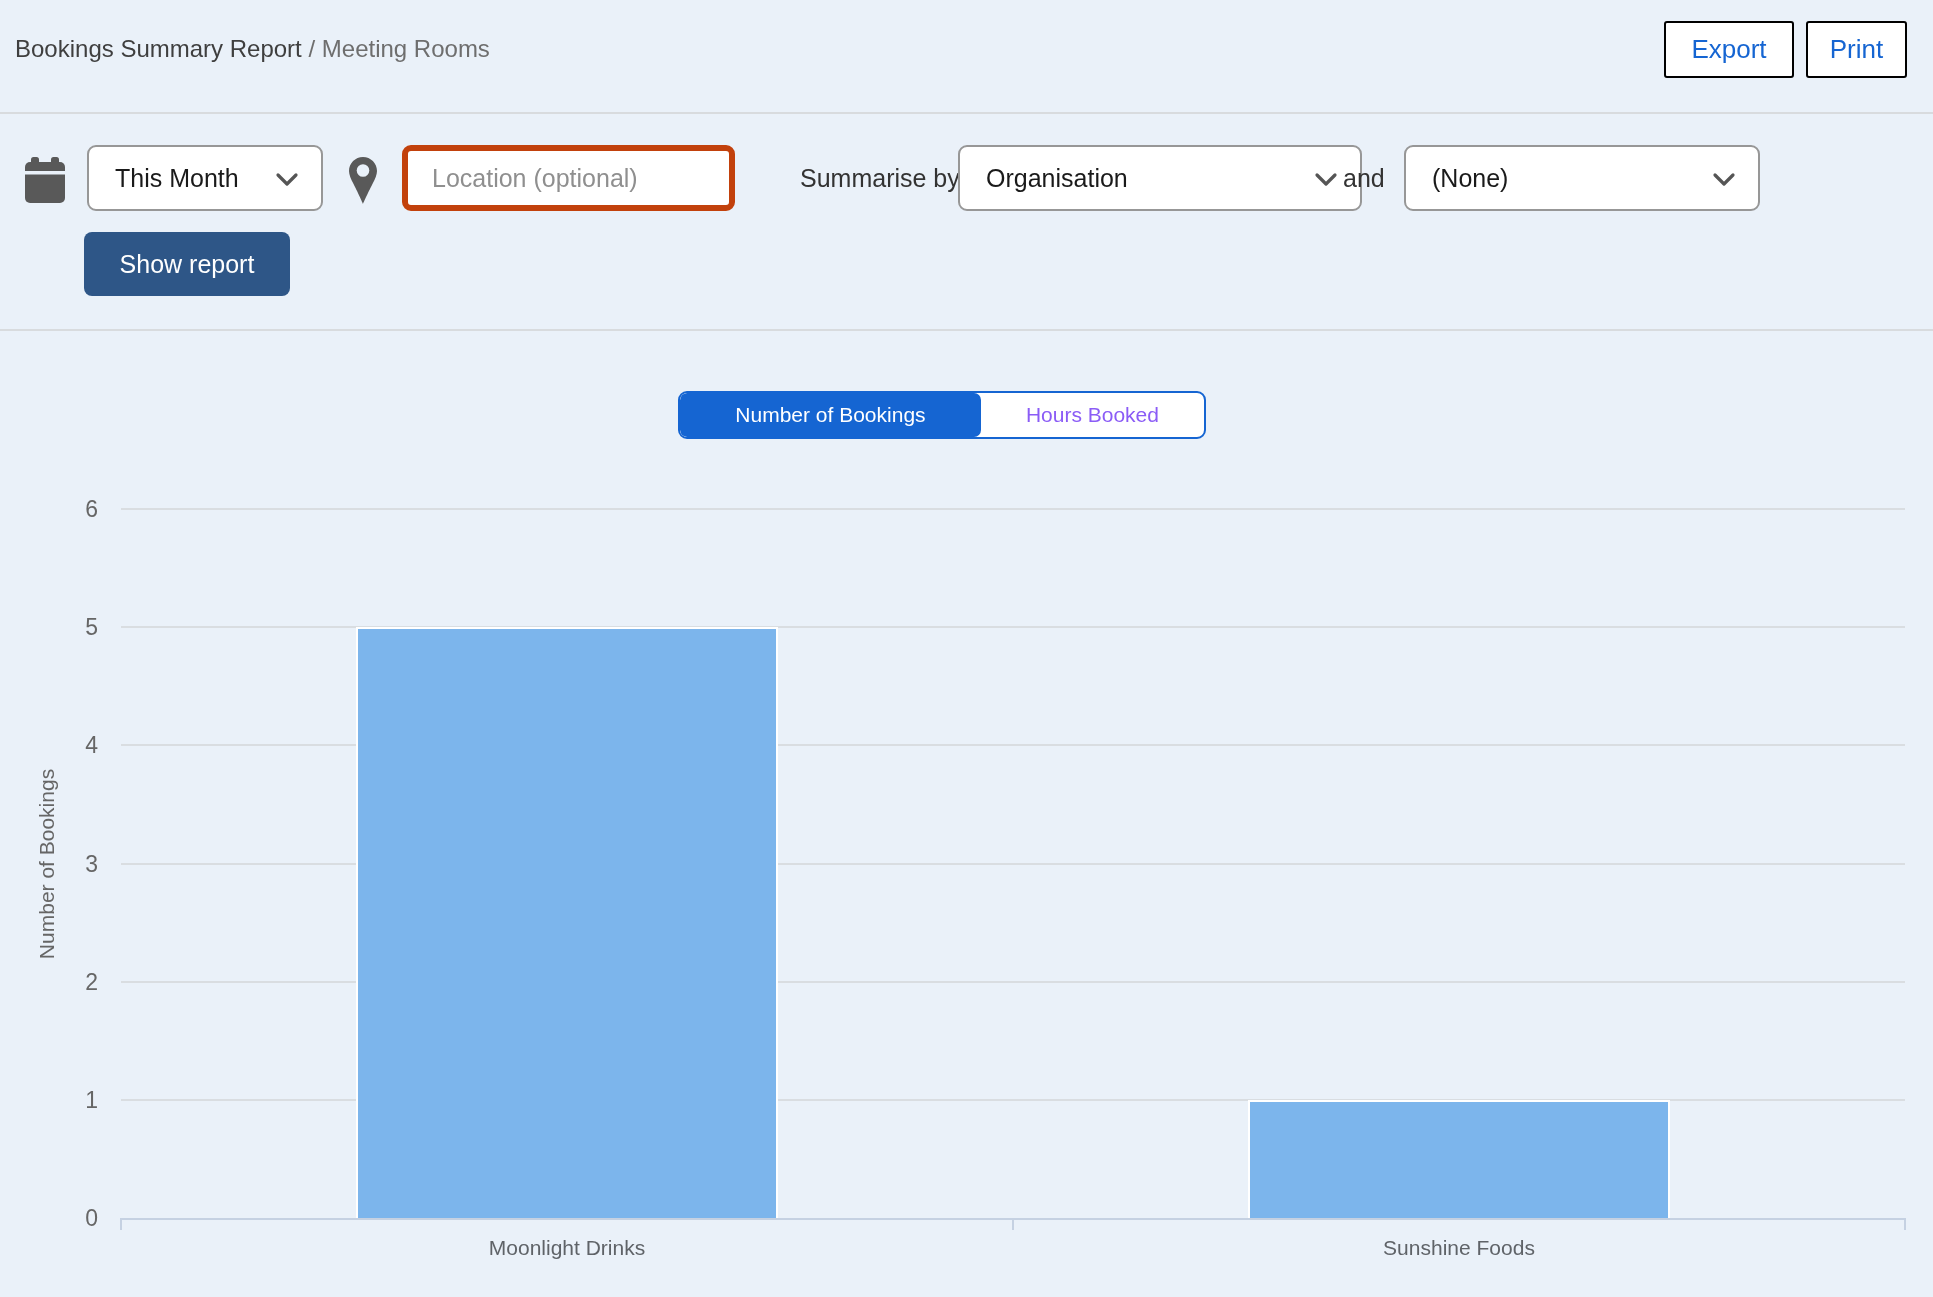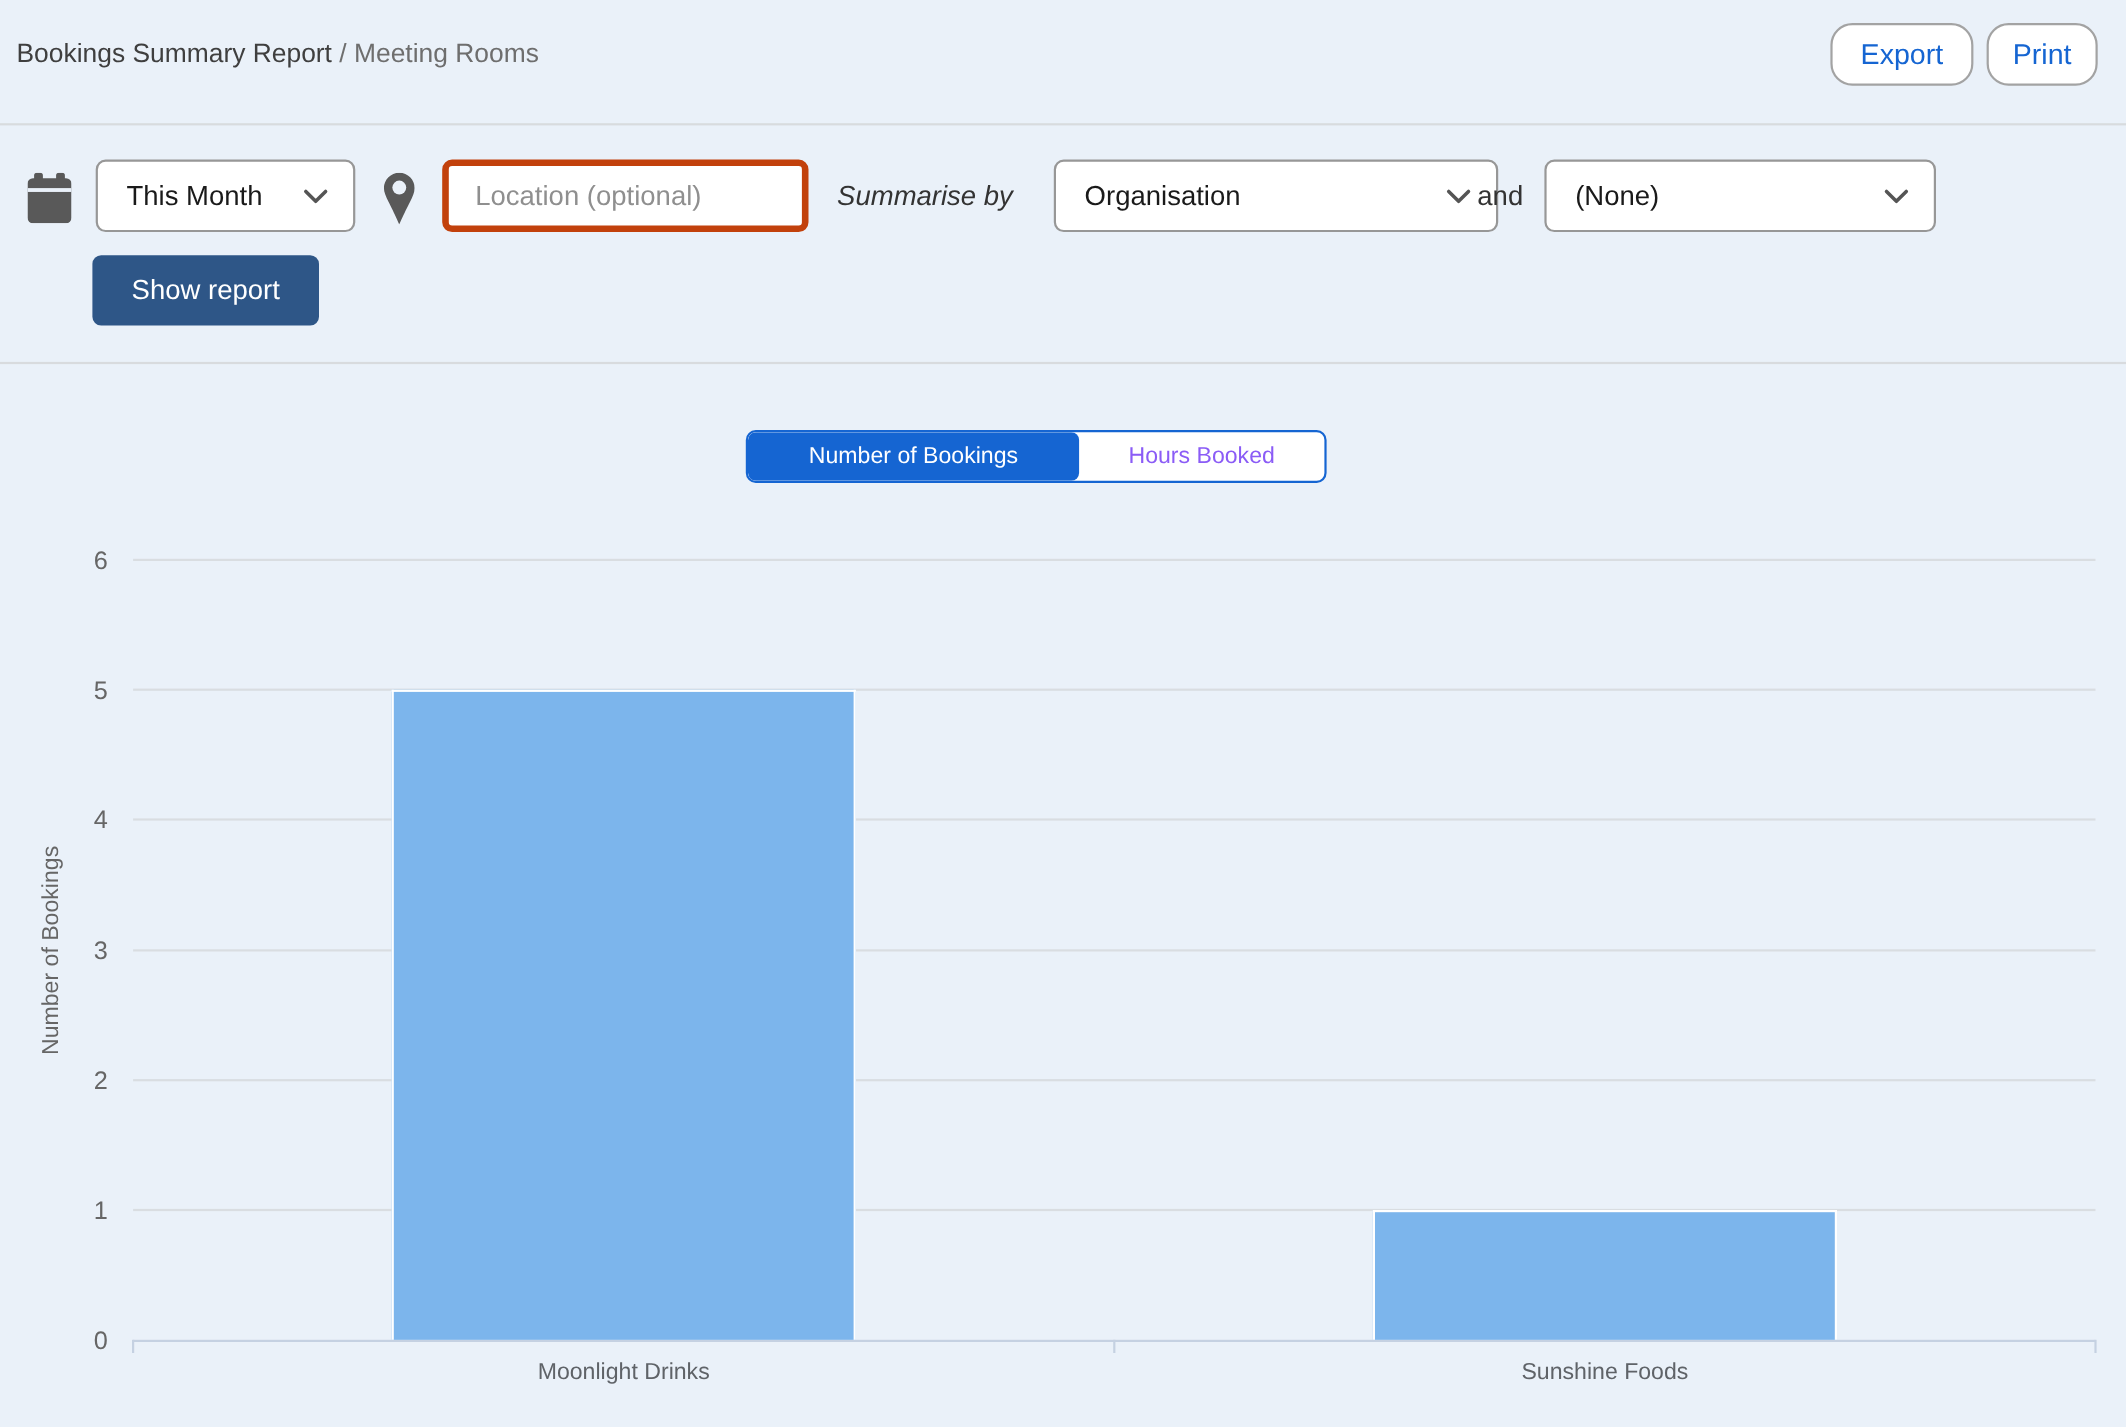--- a/index.html
+++ b/index.html
@@ -22,22 +22,22 @@
   }
   .page-title .t1 { color: #3f3f3f; }
   .page-title .t2 { color: #6e6e6e; }
 
   .btn-outline {
     position: absolute;
     top: 21px;
     height: 57px;
     box-sizing: border-box;
     background: #ffffff;
-    border: 2px solid #a3a3a3;
-    border-radius: 20px;
+    border: 2px solid #000000;
+    border-radius: 3px;
     color: #1565d2;
     font-size: 26px;
     font-family: "Liberation Sans", sans-serif;
     display: flex; align-items: center; justify-content: center;
     cursor: pointer;
     padding: 16px;
   }
   .btn-export { left: 1664px; width: 130px; }
   .btn-print  { left: 1806px; width: 101px; }
 
@@ -84,21 +84,21 @@
   }
   .text-input::placeholder { color: #8f8f8f; opacity: 1; }
 
   .filter-label {
     position: absolute;
     top: 145px; height: 66px;
     display: flex; align-items: center;
     font-size: 25px; color: #333333;
     white-space: nowrap;
   }
-  .lbl-summarise { left: 761px; font-style: italic; }
+  .lbl-summarise { left: 800px; }
   .lbl-and       { left: 1343px; text-align: right; }
 
   .btn-primary {
     position: absolute;
     left: 84px; top: 232px; width: 206px; height: 64px;
     background: #2e5687;
     border: none;
     border-radius: 8px;
     color: #ffffff;
     font-size: 25px;

